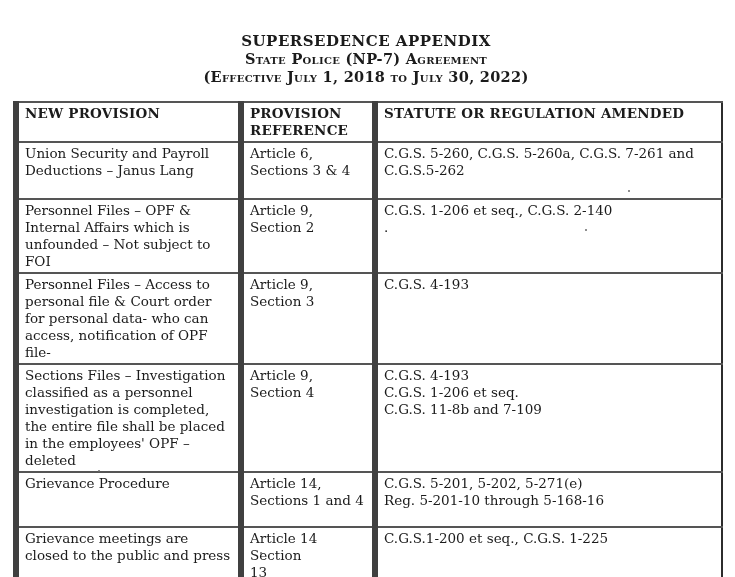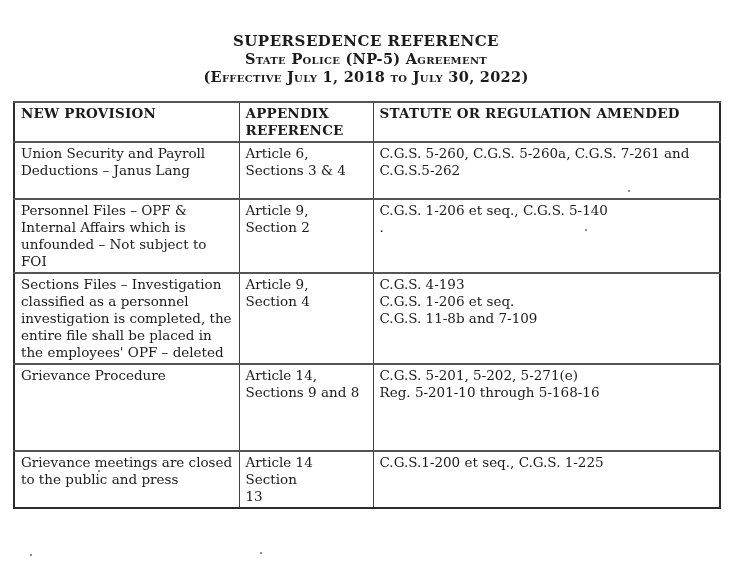--- a/index.html
+++ b/index.html
@@ -38,21 +38,21 @@
     border-collapse: collapse;
     table-layout: fixed;
     width: 706px;
     margin: 15px 0 0 13px;
     border: 2px solid #2c2c2c;
   }
   col.c1 { width: 225px; }
   col.c2 { width: 134px; }
   col.c3 { width: 347px; }
   th, td {
-    border-left: 1px solid #404040;
+    border-left: 6px solid #404040;
     border-top: 2px solid #555555;
     vertical-align: top;
     padding: 2px 6px 2px 6px;
     font-size: 13.5px;
     line-height: 17px;
   }
   th {
     text-align: left;
     font-weight: bold;
     font-size: 13.5px;
@@ -76,64 +76,70 @@
     width: 2px;
     height: 2px;
     background: #6a6a6a;
     border-radius: 50%;
   }
 </style>
 </head>
 <body>
 
 <div class="title-block">
-  <div class="title-line-1">SUPERSEDENCE REFERENCE</div>
-  <div class="title-line-2">State Police (NP-5) Agreement</div>
+  <div class="title-line-1">SUPERSEDENCE APPENDIX</div>
+  <div class="title-line-2">State Police (NP-7) Agreement</div>
   <div class="title-line-3">(Effective July 1, 2018 to July 30, 2022)</div>
 </div>
 
 <table class="appendix">
   <colgroup>
     <col class="c1">
       <col class="c2">
       <col class="c3">
   </colgroup>
   <thead>
     <tr>
       <th>NEW PROVISION</th>
-      <th>APPENDIX REFERENCE</th>
+      <th>PROVISION REFERENCE</th>
       <th>STATUTE OR REGULATION AMENDED</th>
     </tr>
   </thead>
   <tbody>
     <tr>
       <td class="provision">Union Security and Payroll Deductions – Janus Lang</td>
       <td class="contract">Article 6,
 Sections 3 &amp; 4</td>
       <td class="statute">C.G.S. 5-260, C.G.S. 5-260a, C.G.S. 7-261 and C.G.S.5-262</td>
     </tr>
     <tr>
       <td class="provision">Personnel Files – OPF &amp; Internal Affairs which is unfounded – Not subject to FOI</td>
       <td class="contract">Article 9,
 Section 2</td>
-      <td class="statute">C.G.S. 1-206 et seq., C.G.S. 5-140
+      <td class="statute">C.G.S. 1-206 et seq., C.G.S. 2-140
 .</td>
+    </tr>
+    <tr>
+      <td class="provision">Personnel Files – Access to personal file &amp; Court order for personal data- who can access, notification of OPF file-</td>
+      <td class="contract">Article 9,
+Section 3</td>
+      <td class="statute">C.G.S. 4-193</td>
     </tr>
     <tr>
       <td class="provision">Sections Files – Investigation classified as a personnel investigation is completed, the entire file shall be placed in the employees' OPF – deleted</td>
       <td class="contract">Article 9,
 Section 4</td>
       <td class="statute">C.G.S. 4-193
 C.G.S. 1-206 et seq.
 C.G.S. 11-8b and 7-109</td>
     </tr>
     <tr>
       <td class="provision">Grievance Procedure</td>
       <td class="contract">Article 14,
-Sections 9 and 8</td>
+Sections 1 and 4</td>
       <td class="statute">C.G.S. 5-201, 5-202, 5-271(e)
 Reg. 5-201-10 through 5-168-16</td>
     </tr>
     <tr>
       <td class="provision">Grievance meetings are closed to the public and press</td>
       <td class="contract">Article 14 Section
 13</td>
       <td class="statute">C.G.S.1-200 et seq.,  C.G.S. 1-225</td>
     </tr>
 

